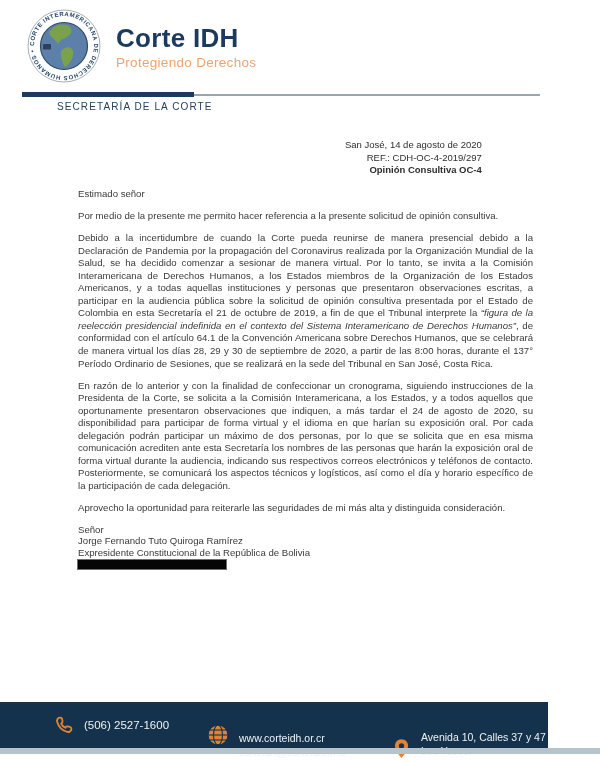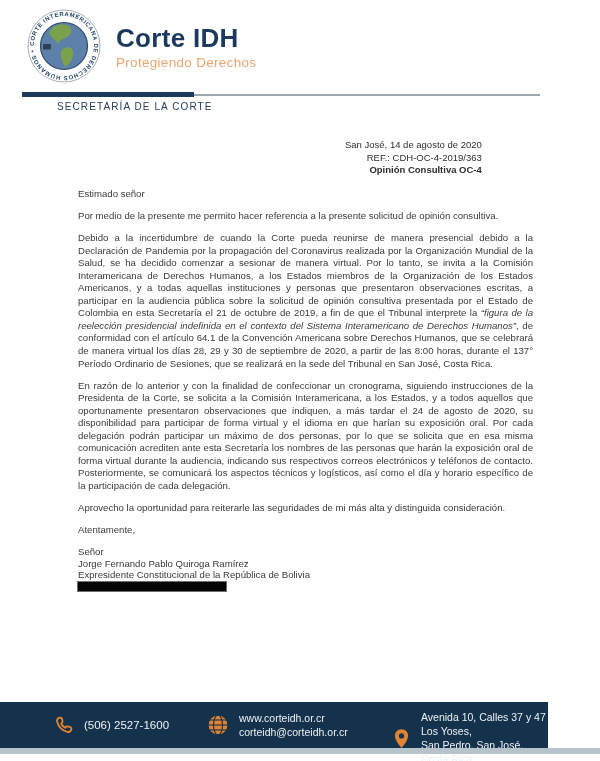--- a/index.html
+++ b/index.html
@@ -42,21 +42,21 @@
                    outline:1px solid #6f6f6f; }
 
   
   .footer-bar { position:absolute; left:0; top:702px; width:548px; height:46px; background:#14324c; }
   .footer-strip { position:absolute; left:0; top:748px; width:600px; height:6px; background:#b6c3cb; }
   .footer-group { position:absolute; display:flex; align-items:center; gap:9px; color:#edf1f4; }
   .fg-phone { left:53px;  top:12px; }
   .fg-web   { left:206px; top:9px; }
   .fg-addr  { left:391px; top:8px; }
   .fg-phone .ftxt { font-size:11.5px; }
-  .ftxt2 { font-size:10.5px; line-height:14px; }
+  .ftxt2 { font-size:10.5px; line-height:14px;margin-top:20px; }
 
   svg { display:block; }
 </style>
 </head>
 <body>
 
 <div class="page">
 
   <div class="brand">
     <span>
@@ -82,41 +82,40 @@
 
   <div class="rule">
     <div class="rule-thin"></div>
     <div class="rule-thick"></div>
   </div>
 
   <div class="dept">SECRETARÍA DE LA CORTE</div>
 
   <div class="date-block">
     <div>San José, 14 de agosto de 2020</div>
-    <div>REF.: CDH-OC-4-2019/363</div>
+    <div>REF.: CDH-OC-4-2019/297</div>
     <div class="subject">Opinión Consultiva OC-4</div>
   </div>
 
   <div class="letter-body">
     <p>Estimado señor</p>
 
     <p>Por medio de la presente me permito hacer referencia a la presente solicitud de opinión consultiva.</p>
 
     <p><span>Debido a la incertidumbre de cuando la Corte pueda reunirse de manera presencial debido a la Declaración de Pandemia por la propagación del Coronavirus realizada por la Organización Mundial de la Salud, se ha decidido comenzar a sesionar de manera virtual. Por lo tanto, se invita a la Comisión Interamericana de Derechos Humanos, a los Estados miembros de la Organización de los Estados Americanos, y a todas aquellas instituciones y personas que presentaron observaciones escritas, a participar en la audiencia pública sobre la solicitud de opinión consultiva presentada por el Estado de Colombia en esta Secretaría el 21 de octubre de 2019, a fin de que el Tribunal interprete la </span><span class="quote-italic">“figura de la reelección presidencial indefinida en el contexto del Sistema Interamericano de Derechos Humanos”</span><span>, de conformidad con el artículo 64.1 de la Convención Americana sobre Derechos Humanos, que se celebrará de manera virtual los días 28, 29 y 30 de septiembre de 2020, a partir de las 8:00 horas, durante el 137° Período Ordinario de Sesiones, que se realizará en la sede del Tribunal en San José, Costa Rica.</span></p>
 
     <p>En razón de lo anterior y con la finalidad de confeccionar un cronograma, siguiendo instrucciones de la Presidenta de la Corte, se solicita a la Comisión Interamericana, a los Estados, y a todos aquellos que oportunamente presentaron observaciones que indiquen, a más tardar el 24 de agosto de 2020, su disponibilidad para participar de forma virtual y el idioma en que harían su exposición oral. Por cada delegación podrán participar un máximo de dos personas, por lo que se solicita que en esa misma comunicación acrediten ante esta Secretaría los nombres de las personas que harán la exposición oral de forma virtual durante la audiencia, indicando sus respectivos correos electrónicos y teléfonos de contacto. Posteriormente, se comunicará los aspectos técnicos y logísticos, así como el día y horario específico de la participación de cada delegación.</p>
 
     <p>Aprovecho la oportunidad para reiterarle las seguridades de mi más alta y distinguida consideración.</p>
 
-    <p>Atentamente,</p>
 
 
     <div class="recipient">
       <div>Señor</div>
-      <div>Jorge Fernando Pablo Quiroga Ramírez</div>
+      <div>Jorge Fernando Tuto Quiroga Ramírez</div>
       <div>Expresidente Constitucional de la República de Bolivia</div>
       <div class="redaction-bar"></div>
     </div>
   </div>
 
   <div class="footer-bar">
 
     <div class="footer-group fg-phone">
       <span>
         <svg width="22" height="22" viewBox="0 0 24 24" fill="none" stroke="#e08434" stroke-width="2" stroke-linecap="round" stroke-linejoin="round">

